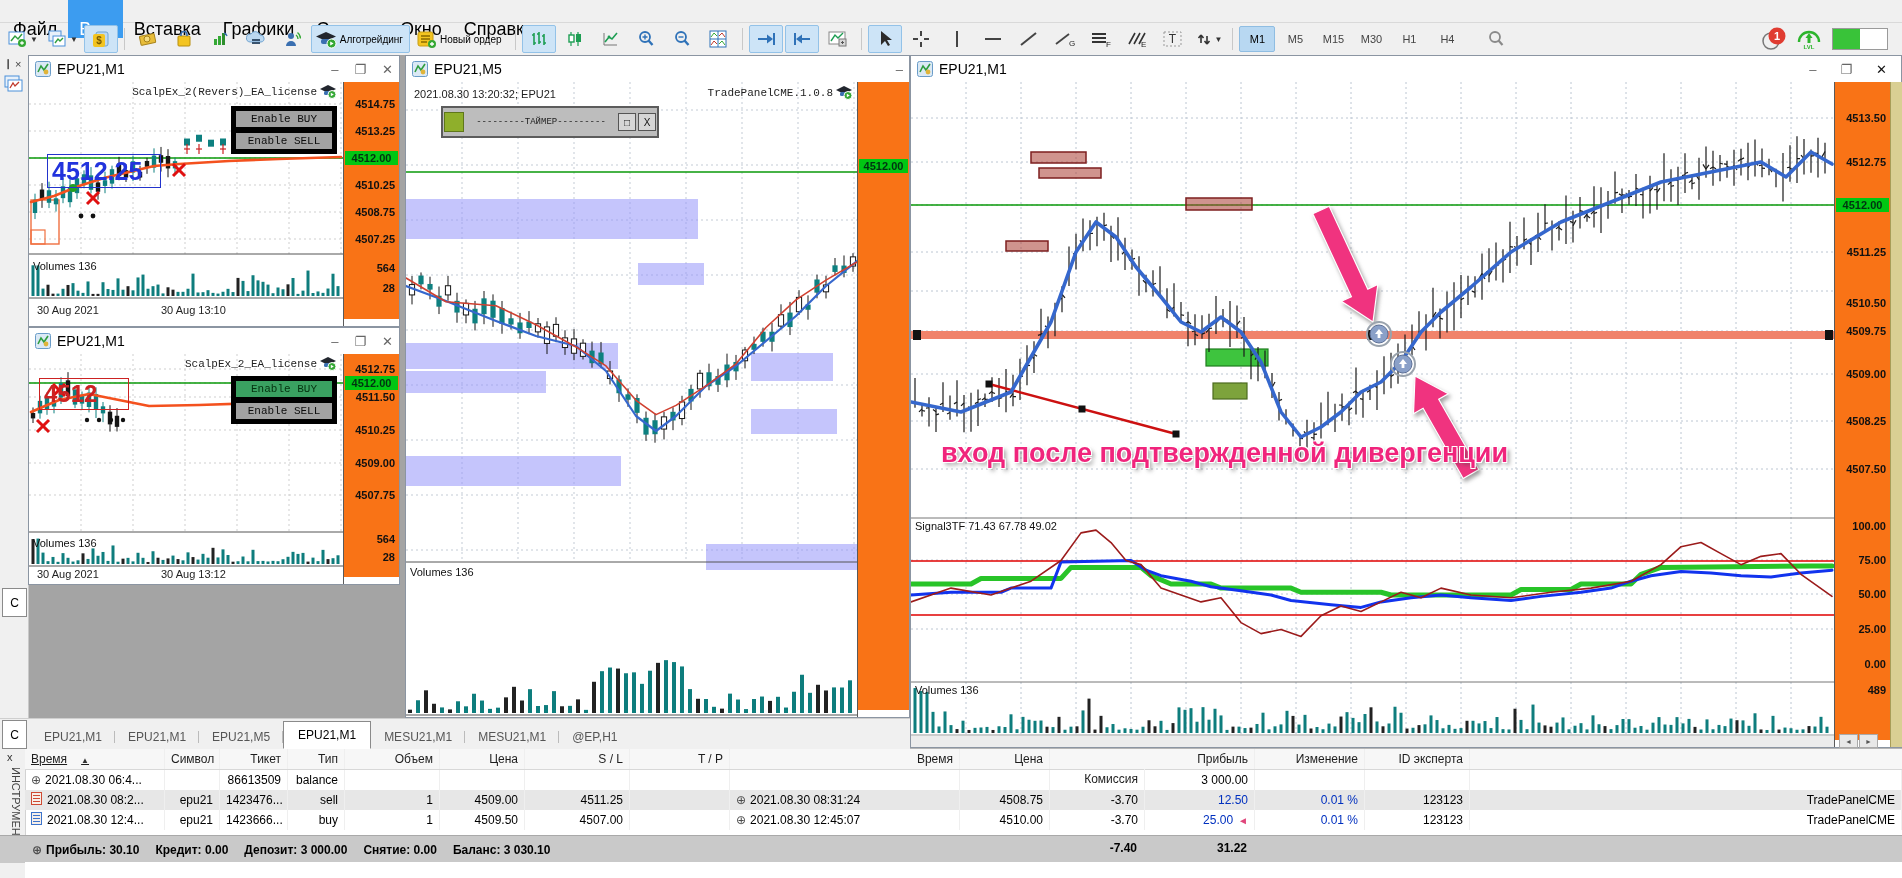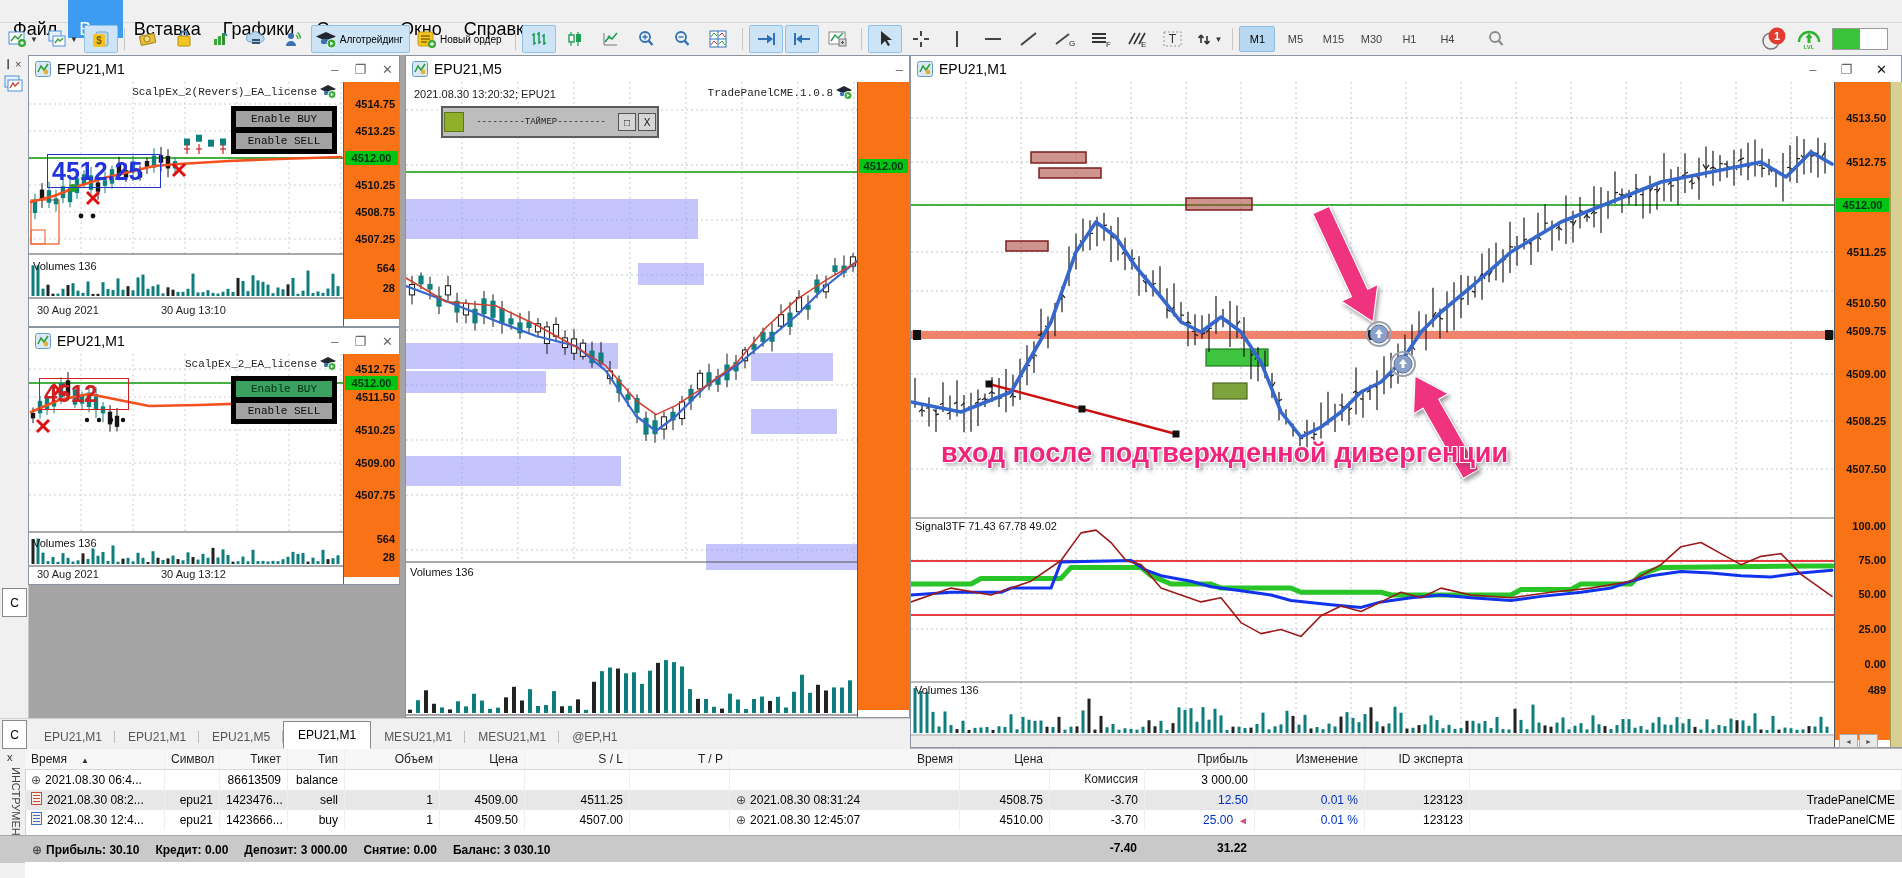--- a/index.html
+++ b/index.html
@@ -1500,21 +1500,21 @@
   </div>
 </div>
 
 <div id="toolbox">
   <div id="toolbox-side">
     <span class="closex">x</span>
     <div id="toolbox-title">ИНСТРУМЕНТЫ</div>
   </div>
   <div id="trade-table">
       <div class="trow hdr">
-        <div class="tc" style="width: 140px;">Время<span style="font-size: 8px; margin-left: 14px; color: rgb(51, 51, 51);">▲</span></div>
+        <div class="tc" style="width: 140px; text-decoration: underline;">Время<span style="font-size: 8px; margin-left: 14px; color: rgb(51, 51, 51);">▲</span></div>
         <div class="tc r" style="width: 55px;">Символ</div>
         <div class="tc r" style="width: 68px;">Тикет</div>
         <div class="tc r" style="width: 57px;">Тип</div>
         <div class="tc r" style="width: 95px;">Объем</div>
         <div class="tc r" style="width: 85px;">Цена</div>
         <div class="tc r" style="width: 105px;">S / L</div>
         <div class="tc r" style="width: 100px;">T / P</div>
         <div class="tc r" style="width: 230px;">Время</div>
         <div class="tc r" style="width: 90px;">Цена</div>
         <div class="tc r" style="width: 95px; margin-top: 40px;">Комиссия</div>

